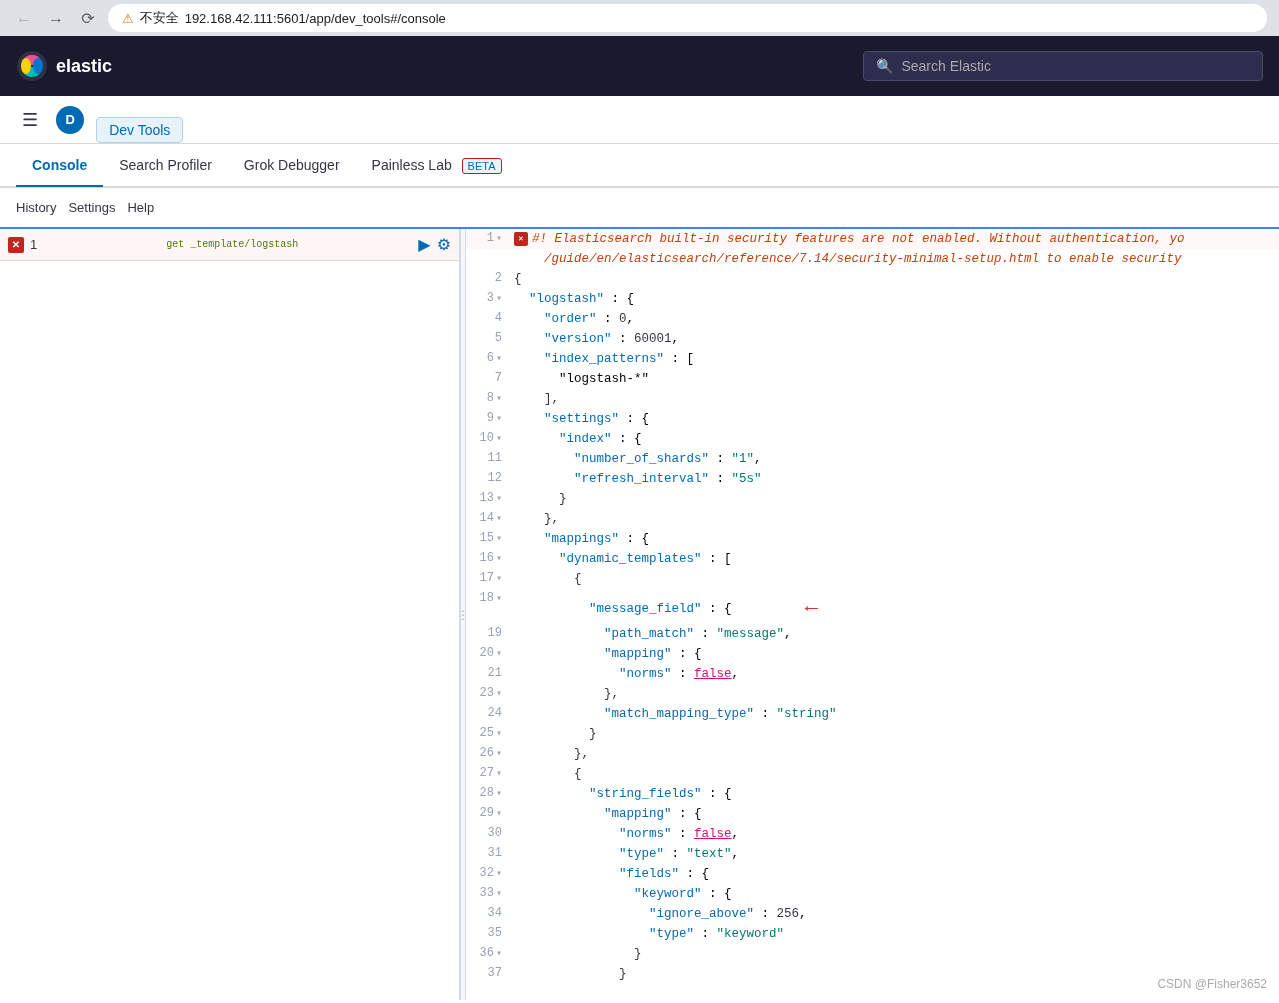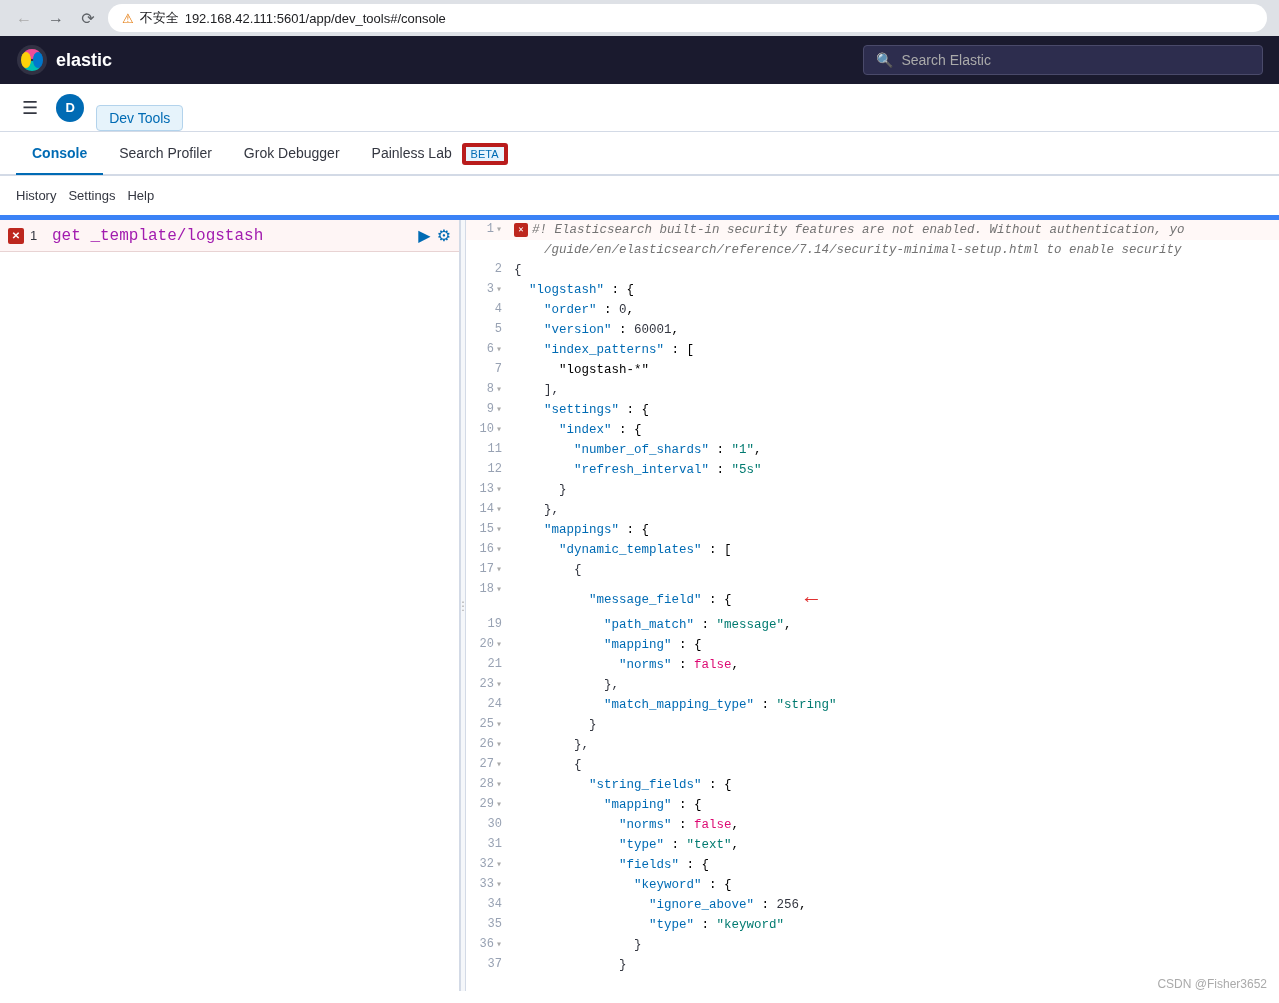--- a/index.html
+++ b/index.html
@@ -33,21 +33,21 @@
       color: #202124;
       display: flex;
       align-items: center;
       gap: 6px;
       height: 28px;
     }
 
     
     .app-header {
       background: #1a1a2e;
-      height: 48px;
+      height: 60px;
       display: flex;
       align-items: center;
       padding: 0 16px;
       gap: 16px;
     }
     .elastic-logo {
       display: flex;
       align-items: center;
       gap: 8px;
       color: #fff;
@@ -132,35 +132,35 @@
     }
     .tab-item.active::after {
       content: '';
       position: absolute;
       bottom: -2px; left: 0; right: 0;
       height: 2px;
       background: #006bb4;
     }
     .tab-beta-badge {
       background: #e8f4fd;
-      border: 4px solid #b91c1c;
+      border: 1px solid #b91c1c;
       border-radius: 3px;
       padding: 1px 5px;
       font-size: 11px;
       color: #006bb4;
       margin-left: 6px;
     }
 
     
     .toolbar {
       display: flex;
       align-items: center;
       padding: 8px 16px;
       gap: 12px;
-      border-bottom: 5px solid #3b82f6;
+      border-bottom: 2px solid #3b82f6;
     }
     .toolbar-btn {
       background: none; border: none; cursor: pointer;
       color: #343741; font-size: 13px;
       padding: 4px 0;
     }
 
     
     .editor-container {
       display: flex;
@@ -189,22 +189,23 @@
       background: #bd271e;
       border-radius: 2px;
       display: flex; align-items: center; justify-content: center;
       color: #fff; font-size: 10px; font-weight: bold;
       flex-shrink: 0;
     }
     .query-number {
       color: #343741; font-size: 13px; min-width: 16px;
     }
     .query-text {
-      color: #a21caf; font-size: 16px; font-family: 'Courier New', monospace;
+      color: #4d7c0f; font-size: 10px; font-family: 'Courier New', monospace;
       flex: 1;
+      text-align: center;
     }
     .query-action-btns {
       display: flex; gap: 6px;
     }
     .run-btn, .settings-btn {
       background: none; border: none; cursor: pointer;
       color: #006bb4; font-size: 16px;
     }
 
     
@@ -253,23 +254,23 @@
     }
     .fold-icon {
       color: #aaa; font-size: 10px; cursor: pointer;
     }
     .line-content { flex: 1; white-space: pre; }
 
     
     .c-key { color: #006bb4; }
     .c-str { color: #007a70; }
     .c-num { color: #343741; }
-    .c-bool { color: #dd0a73; }
+    .c-bool { color: #dd0a73; text-decoration: underline; }
     .c-punct { color: #343741; }
-    .c-comment { color: #737373; font-style: italic; }
+    .c-comment { color: #c2410c; font-style: italic; }
     .line-error { background: #fff8f7; }
     .error-icon-inline {
       width: 14px; height: 14px;
       background: #bd271e;
       border-radius: 2px;
       display: inline-flex; align-items: center; justify-content: center;
       color: #fff; font-size: 9px; font-weight: bold;
       margin-right: 4px;
       vertical-align: middle;
     }

